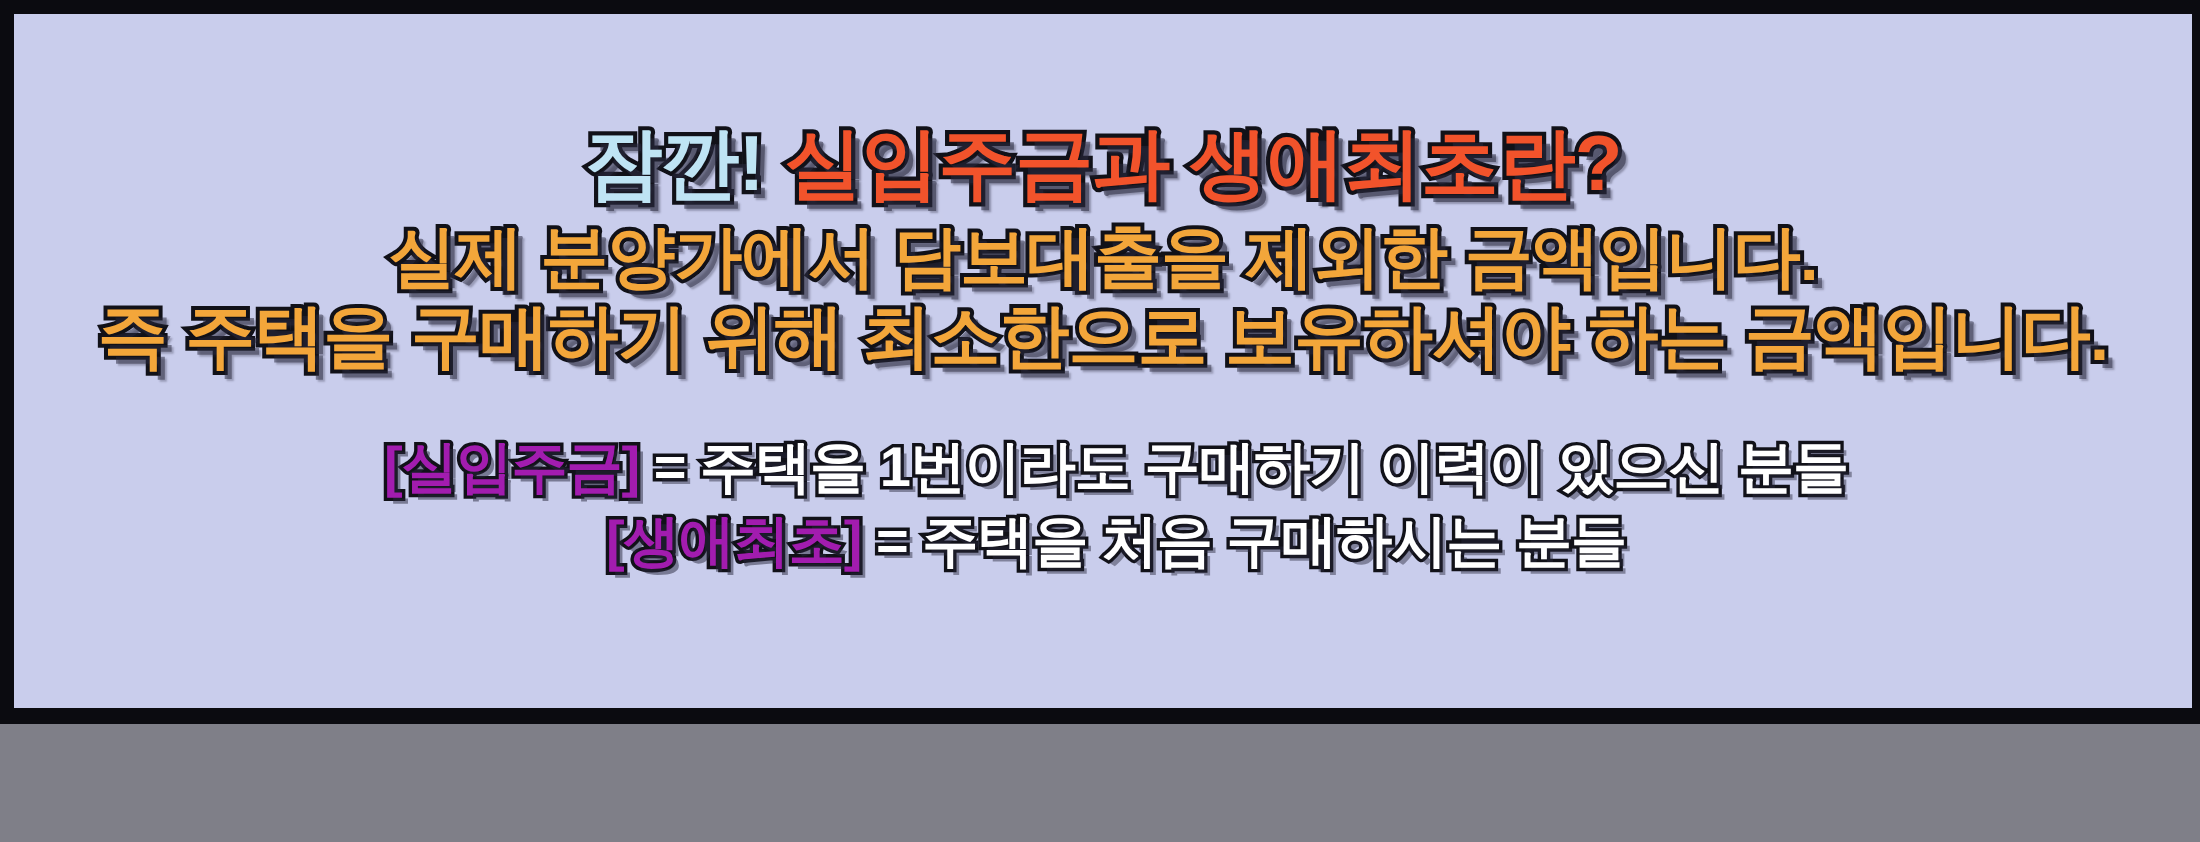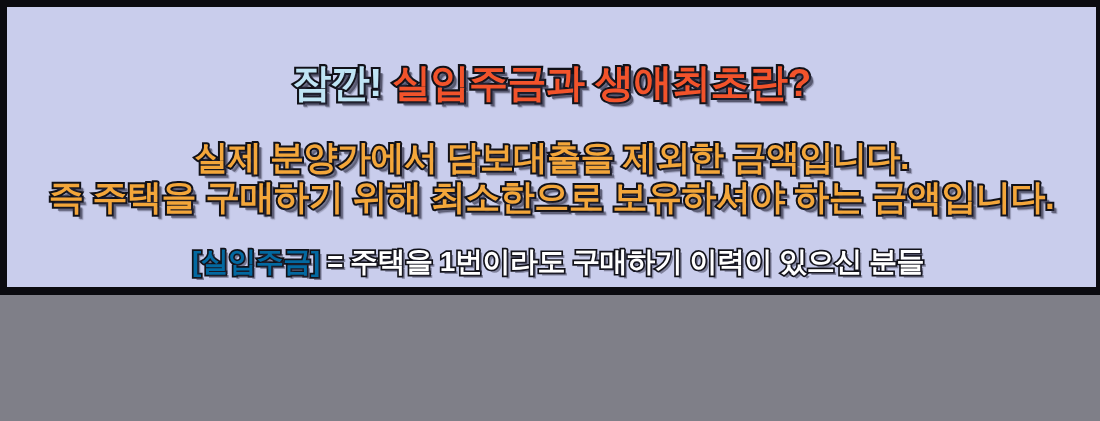--- a/index.html
+++ b/index.html
@@ -11,21 +11,21 @@
     width: 1100px;
     height: 421px;
     overflow: hidden;
     font-family: "Liberation Sans", "DejaVu Sans", sans-serif;
   }
 
   #slide {
     position: relative;
     box-sizing: border-box;
     width: 1100px;
-    height: 295px;
+    height: 362px;
     background: #c9cdec;
     border: 7px solid #0b0b10;
     border-right-width: 4px;
     border-bottom-width: 8px;
     overflow: hidden;
   }
 
   #content {
     position: absolute;
     left: 0;
@@ -75,33 +75,33 @@
   
   .body-line {
     font-size: 34px;
     color: #f3a63a;
     -webkit-text-stroke: 4px #111118;
     paint-order: stroke fill;
     text-shadow:
       4px 4px 0 rgba(40,40,60,.5),
       5px 5px 1px rgba(40,40,60,.3);
   }
-  #line2 { margin-top: 36px; }
+  #line2 { margin-top: 8px; }
   #line3 { margin-top: 4px; font-size: 35px; }
 
   
   .def-line {
     font-size: 28px;
     margin-top: 0;
   }
   #def1 { margin-top: 32px; }
   #def2 { margin-top: 8px; }
 
   .d-red {
-    color: #0369a1;
+    color: #a21caf;
     -webkit-text-stroke: 3.4px #111118;
     paint-order: stroke fill;
     text-shadow: 3px 3px 0 rgba(40,40,60,.5);
     padding-left: 13px;
   }
   .d-white {
     color: #ffffff;
     -webkit-text-stroke: 3.4px #111118;
     paint-order: stroke fill;
     text-shadow: 3px 3px 0 rgba(40,40,60,.45);
@@ -119,15 +119,18 @@
     </div>
 
     <div class="otext body-line" id="line2">실제 분양가에서 담보대출을 제외한 금액입니다.</div>
 
     <div class="otext body-line" id="line3">즉 주택을 구매하기 위해 최소한으로 보유하셔야 하는 금액입니다.</div>
 
     <div class="otext def-line" id="def1">
       <span class="d-red">[실입주금]</span><span class="d-white">&nbsp;</span><span class="d-white">=</span><span class="d-white">&nbsp;</span><span class="d-white">주택을 1번이라도 구매하기 이력이 있으신 분들</span>
     </div>
 
+    <div class="otext def-line" id="def2">
+      <span class="d-red">[생애최초]</span><span class="d-white">&nbsp;</span><span class="d-white">=</span><span class="d-white">&nbsp;</span><span class="d-white">주택을 처음 구매하시는 분들</span>
+    </div>
 
   </div>
 </div>
 
 </body></html>

